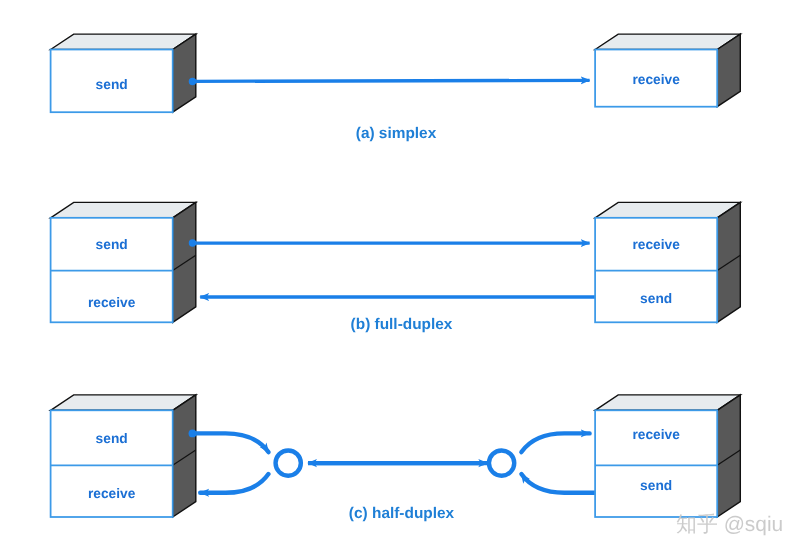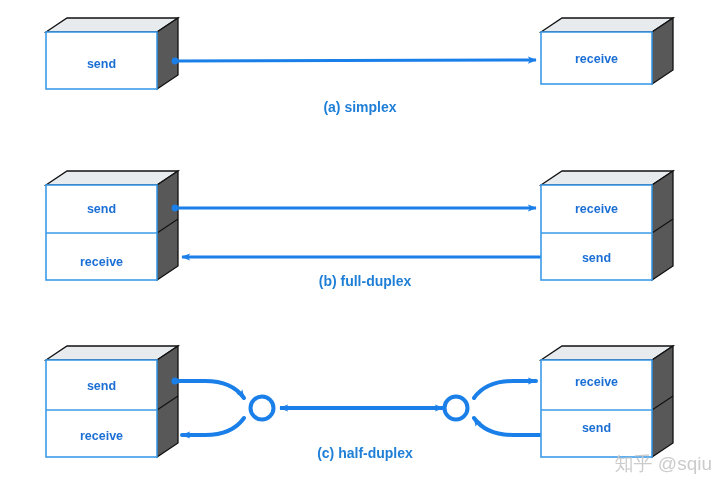--- a/index.html
+++ b/index.html
@@ -3,21 +3,21 @@
 <meta charset="utf-8">
 <style>
   html,body{margin:0;padding:0;}
   body{
     width:720px;height:490px;
     background:#ffffff;
     font-family:"Liberation Sans", sans-serif;
     position:relative;
     overflow:hidden;
   }
-  #stage{position:absolute;left:0;top:0;width:720px;height:362px;}
+  #stage{position:absolute;left:0;top:13px;width:720px;height:362px;}
   svg.canvas{position:absolute;left:0;top:0;width:720px;height:490px;}
   .boxlabel{
     font-family:"Liberation Sans", sans-serif;
     font-size:12.5px;
     font-weight:bold;
     fill:#1b6fd4;
   }
   .caption{
     font-family:"Liberation Sans", sans-serif;
     font-size:14px;

